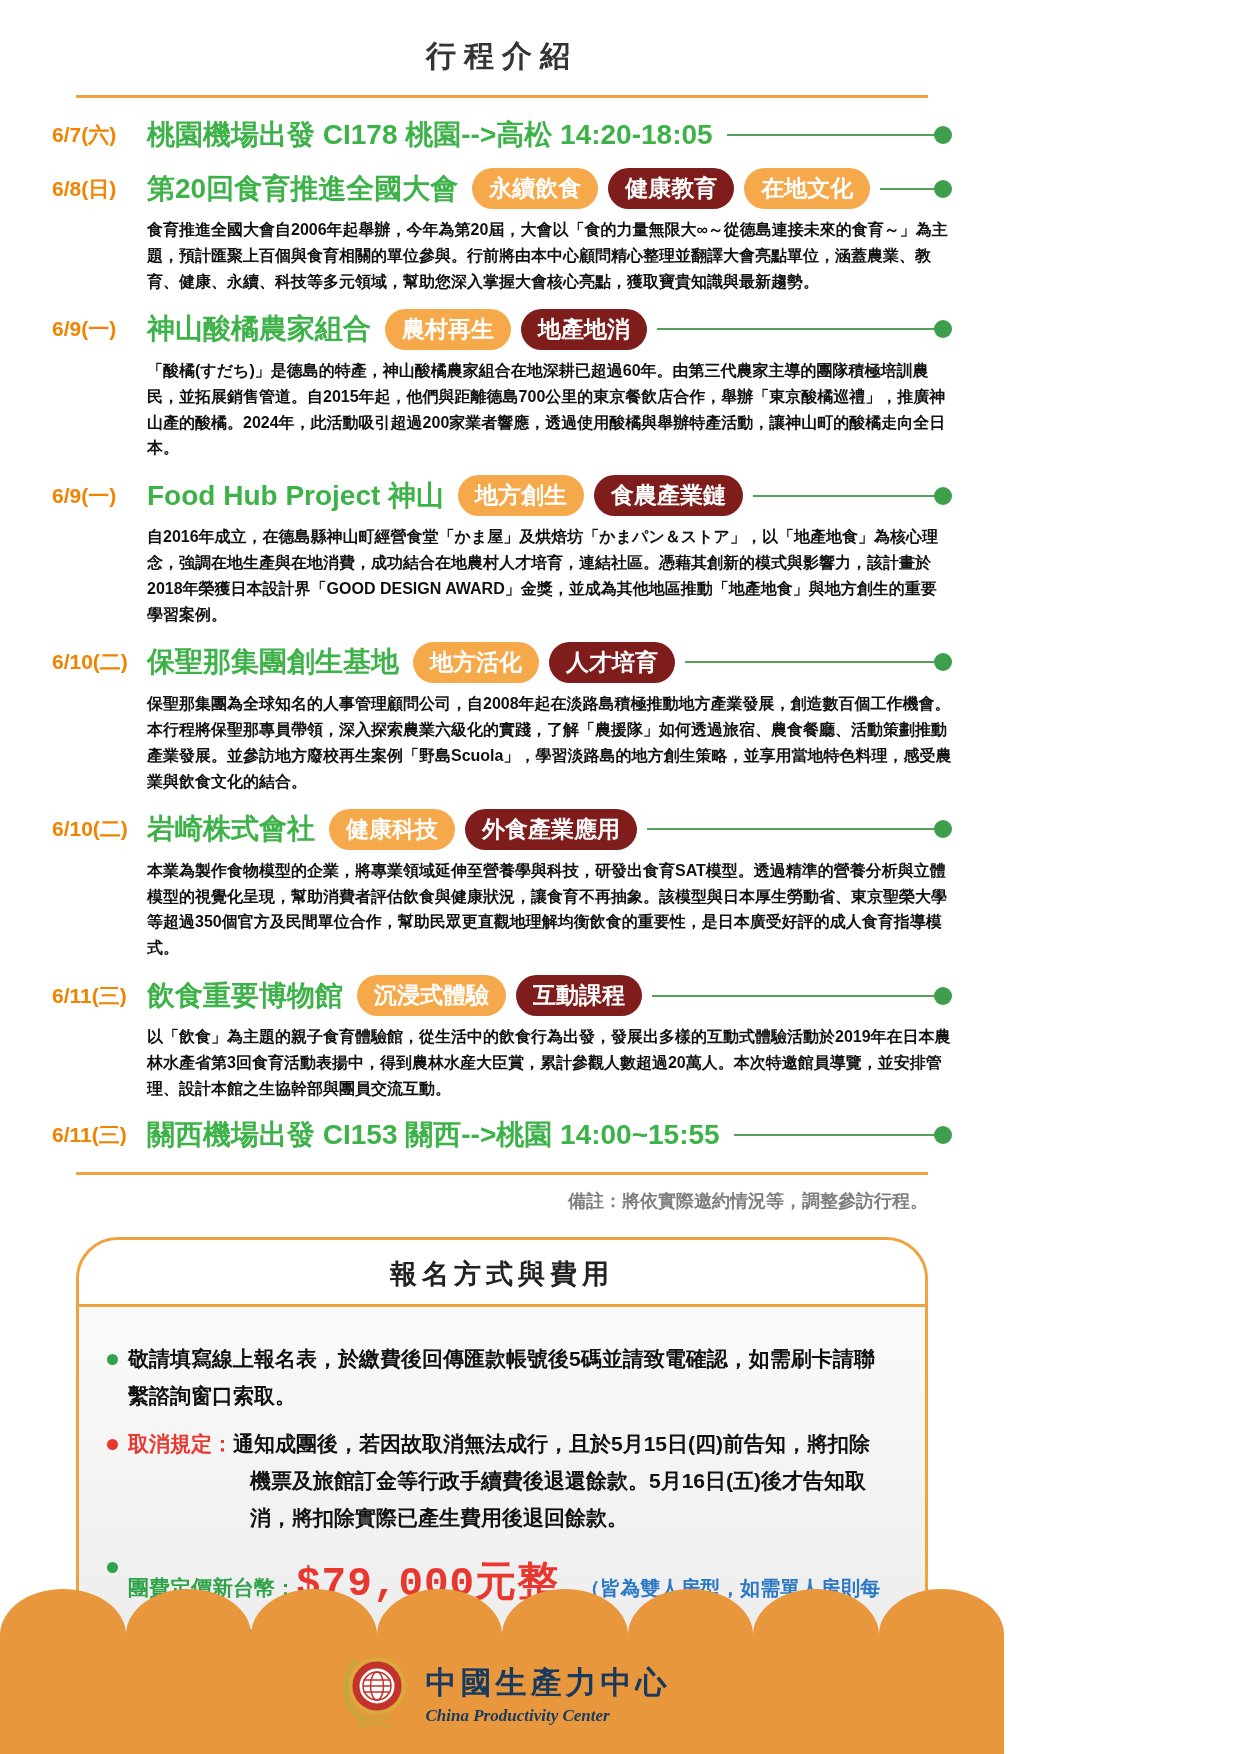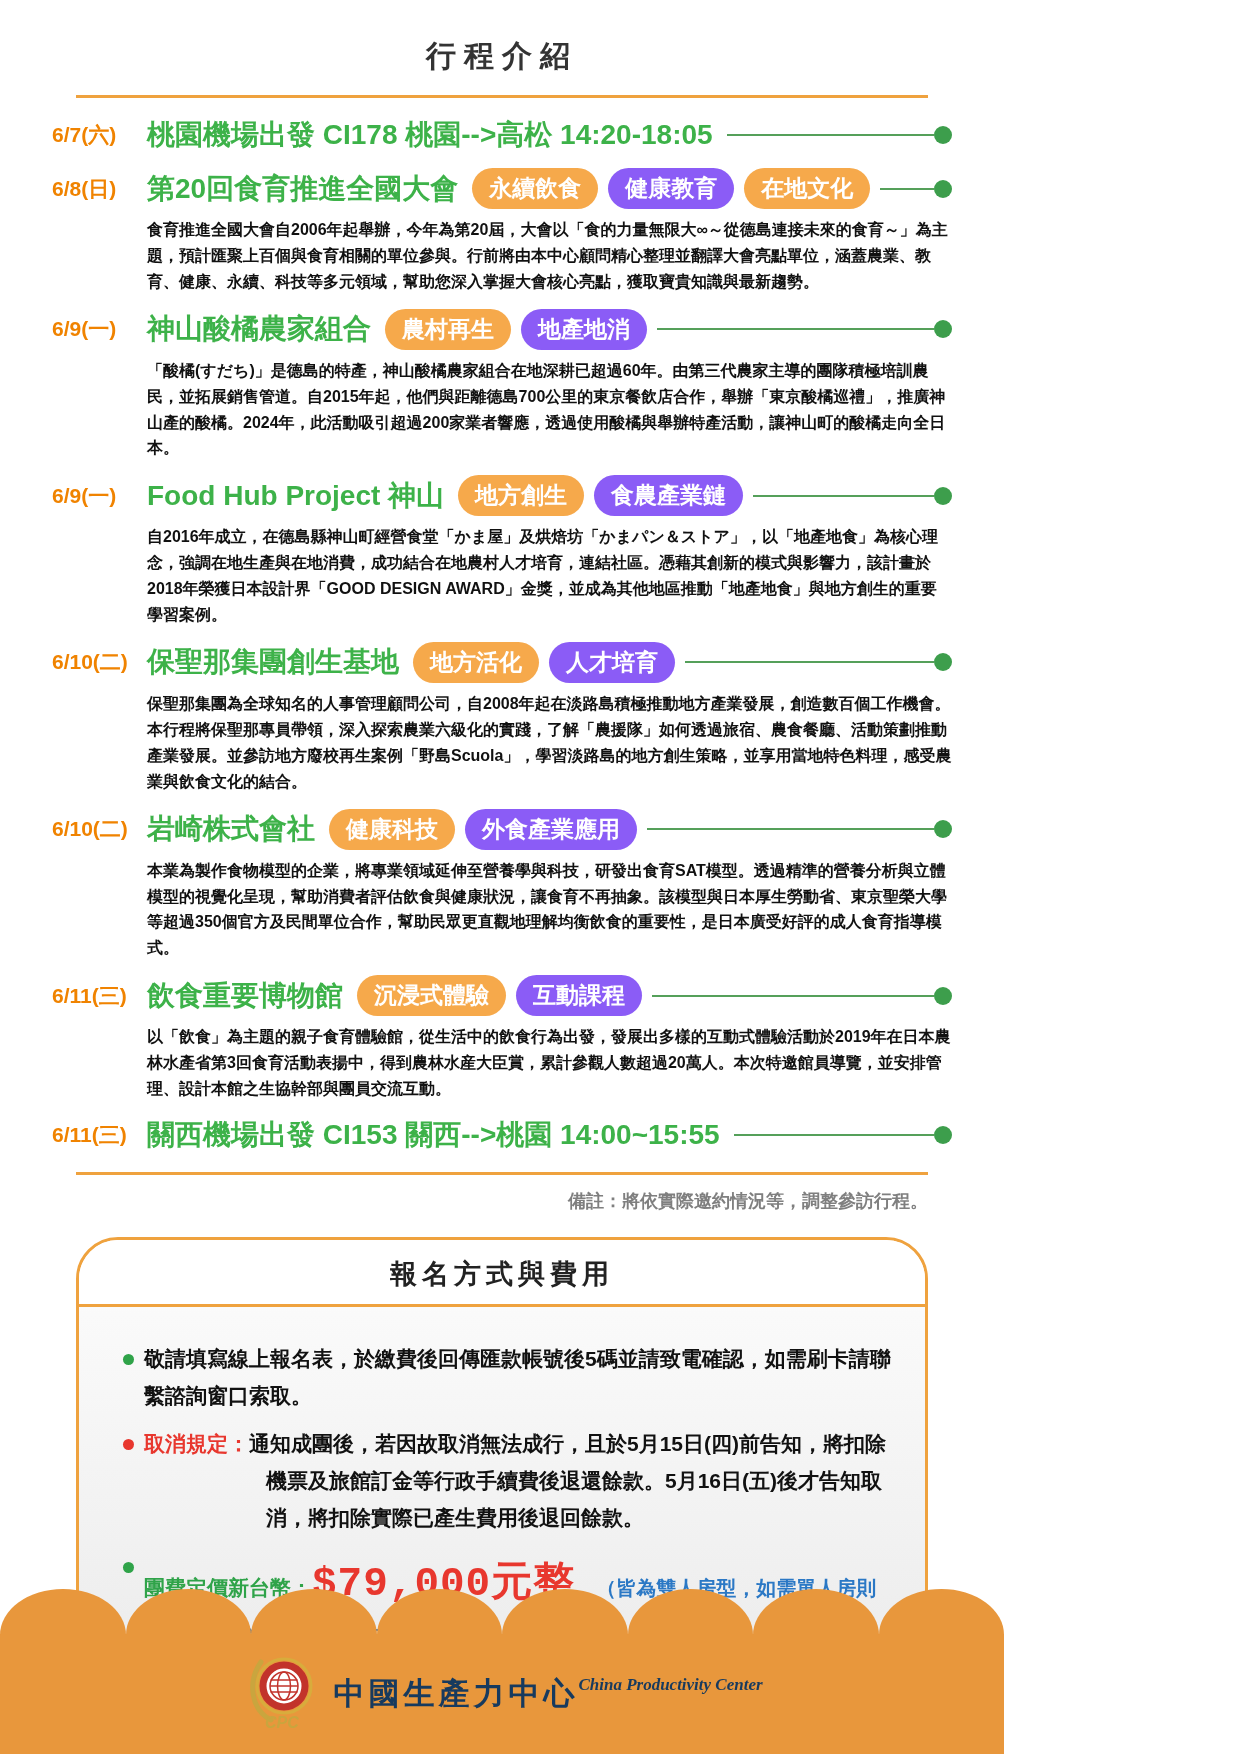--- a/index.html
+++ b/index.html
@@ -9,50 +9,50 @@
         color:#333;margin:36px 0 0;}
   .rule{border:none;border-top:3px solid #EFA23E;margin:18px 76px 0;}
   #itinerary{padding:4px 52px 0;}
   .it-item{margin-top:4px;}
   .it-row{display:flex;align-items:center;margin-top:14px;}
   .it-date{flex:0 0 95px;width:95px;color:#F08300;font-weight:bold;font-size:21px;}
   .it-title{color:#3DB249;font-weight:bold;font-size:28px;margin-right:14px;white-space:nowrap;}
   .tag{color:#fff;font-weight:bold;font-size:23px;padding:5px 17px;border-radius:22px;
         margin-right:10px;white-space:nowrap;}
   .tag-orange{background:#F6A94B;}
-  .tag-olive{background:#8b5cf6;}
+  .tag-olive{background:#7f1d1d;}
   .it-line{flex:1 1 auto;height:2px;background:#55A05A;}
   .it-dot{flex:0 0 18px;width:18px;height:18px;border-radius:50%;background:#3D9E4C;}
   .it-desc{margin:8px 0 2px 95px;font-size:16px;line-height:1.62;color:#111;font-weight:600;}
   .note{margin:14px 76px 0;text-align:right;color:#7F7F7F;font-weight:bold;font-size:18px;}
   .box{margin:24px 76px 0;border:3px solid #EFA23E;border-radius:42px;overflow:hidden;
         background:linear-gradient(180deg,#fdfdfd 0%,#ebebeb 100%);}
   .box-title{text-align:center;font-size:27px;font-weight:bold;letter-spacing:5px;color:#222;
         padding:16px 0 12px;background:#fff;}
   .box-divider{height:3px;background:#EFA23E;}
-  .box-content{padding:22px 34px 24px 44px;}
+  .box-content{padding:22px 34px 24px 28px;}
   .bullet-row{display:flex;align-items:flex-start;margin:12px 0;}
   .bullet-dot{flex:0 0 11px;width:11px;height:11px;border-radius:50%;margin:13px 10px 0 0;}
   .bullet-text{font-size:21px;font-weight:bold;color:#111;line-height:1.75;}
   .bullet-text.hang{padding-left:122px;text-indent:-122px;}
   .seg-black{color:#111;}
   .seg-red{color:#E8372E;}
   .seg-green{color:#2FA349;}
   .seg-price{color:#E8372E;font-size:41px;letter-spacing:1px;font-family:Liberation Mono, monospace;}
   .seg-blue{color:#2B78C5;font-size:20px;}
   .contact-content{padding:28px 30px 36px 96px;}
   .contact-intro{font-size:22px;font-weight:bold;color:#111;}
   .contact-line{display:flex;align-items:center;margin-top:24px;font-size:22px;font-weight:bold;color:#111;}
   .contact-line .cdot{flex:0 0 10px;width:10px;height:10px;border-radius:50%;background:#111;margin:0 16px 0 8px;}
   .footer{position:absolute;left:0;right:0;bottom:0;}
   .scallops{display:flex;}
   .bump{flex:1;height:46px;background:#E8973C;border-radius:50% 50% 0 0 / 100% 100% 0 0;}
   .footer-band{background:#E8973C;height:120px;margin-top:-1px;display:flex;align-items:center;justify-content:center;}
   .logo{display:flex;align-items:center;gap:12px;}
-  .logo-text{display:flex;flex-direction:row;}
+  .logo-text{display:flex;flex-direction:column;}
   .logo-zh{font-size:31px;font-weight:bold;color:#173A5E;letter-spacing:4px;
         font-family:"Liberation Serif","DejaVu Serif",serif;}
   .logo-en{font-size:17px;font-style:italic;font-weight:bold;color:#173A5E;margin-top:2px;
         font-family:"Liberation Serif","DejaVu Serif",serif;}
 </style>
 </head>
 <body>
 
 <div class="page">
 

